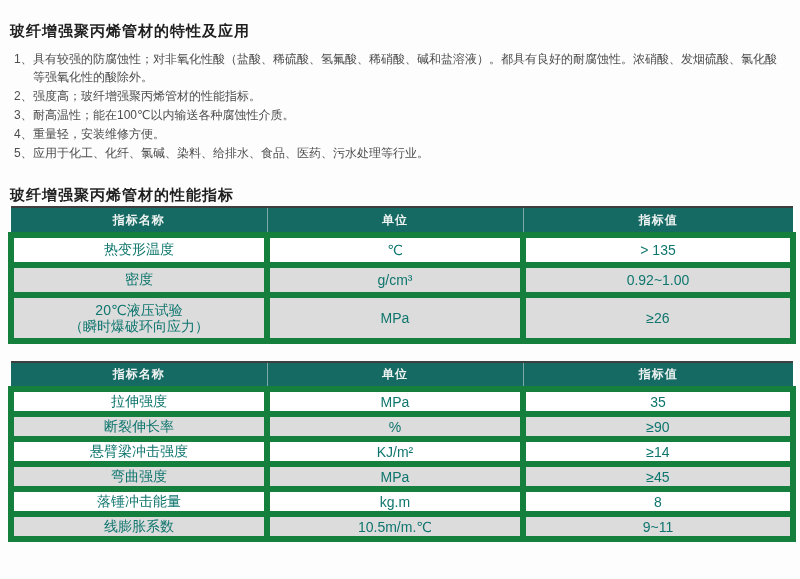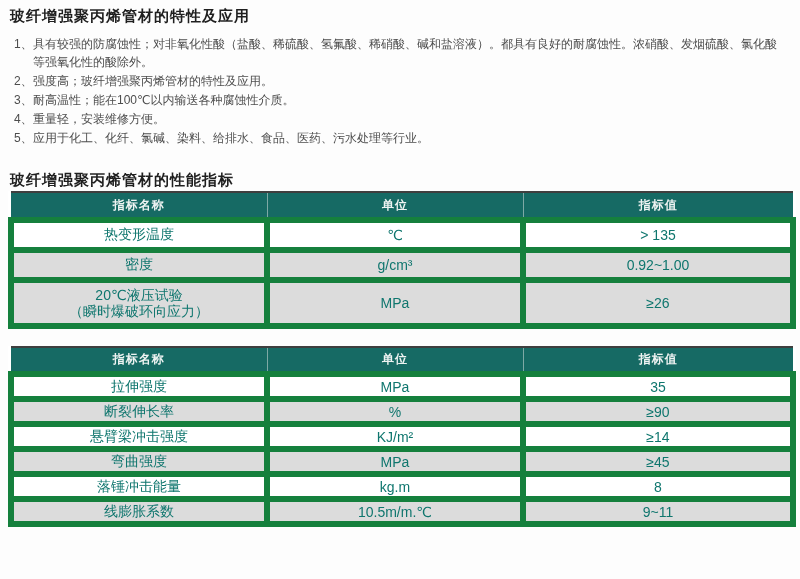--- a/index.html
+++ b/index.html
@@ -6,21 +6,21 @@
   html, body { background: #ffffff; }
   body {
     width: 800px; height: 579px;
     font-family: "Liberation Sans", "DejaVu Sans", sans-serif;
     color: #4a4a4a;
     overflow: hidden;
   }
   .page {
     width: 800px; height: 579px;
     background: #fdfdfd;
-    padding: 7px 10px 0 8px;
+    padding: 22px 10px 0 8px;
     overflow: hidden;
   }
   .h-title {
     font-size: 15px;
     font-weight: bold;
     color: #1f1f1f;
     letter-spacing: 1px;
     margin-left: 2px;
     margin-bottom: 9px;
   }
@@ -79,21 +79,21 @@
 <div class="page">
   <div class="h-title">玻纤增强聚丙烯管材的特性及应用</div>
 
   <div class="features" id="features">
       <div class="feature">
         <span class="num">1、</span>
         <span class="txt">具有较强的防腐蚀性；对非氧化性酸（盐酸、稀硫酸、氢氟酸、稀硝酸、碱和盐溶液）。都具有良好的耐腐蚀性。浓硝酸、发烟硫酸、氯化酸等强氧化性的酸除外。</span>
       </div>
       <div class="feature">
         <span class="num">2、</span>
-        <span class="txt">强度高；玻纤增强聚丙烯管材的特性及应用。</span>
+        <span class="txt">强度高；玻纤增强聚丙烯管材的性能指标。</span>
       </div>
       <div class="feature">
         <span class="num">3、</span>
         <span class="txt">耐高温性；能在100℃以内输送各种腐蚀性介质。</span>
       </div>
       <div class="feature">
         <span class="num">4、</span>
         <span class="txt">重量轻，安装维修方便。</span>
       </div>
       <div class="feature">

